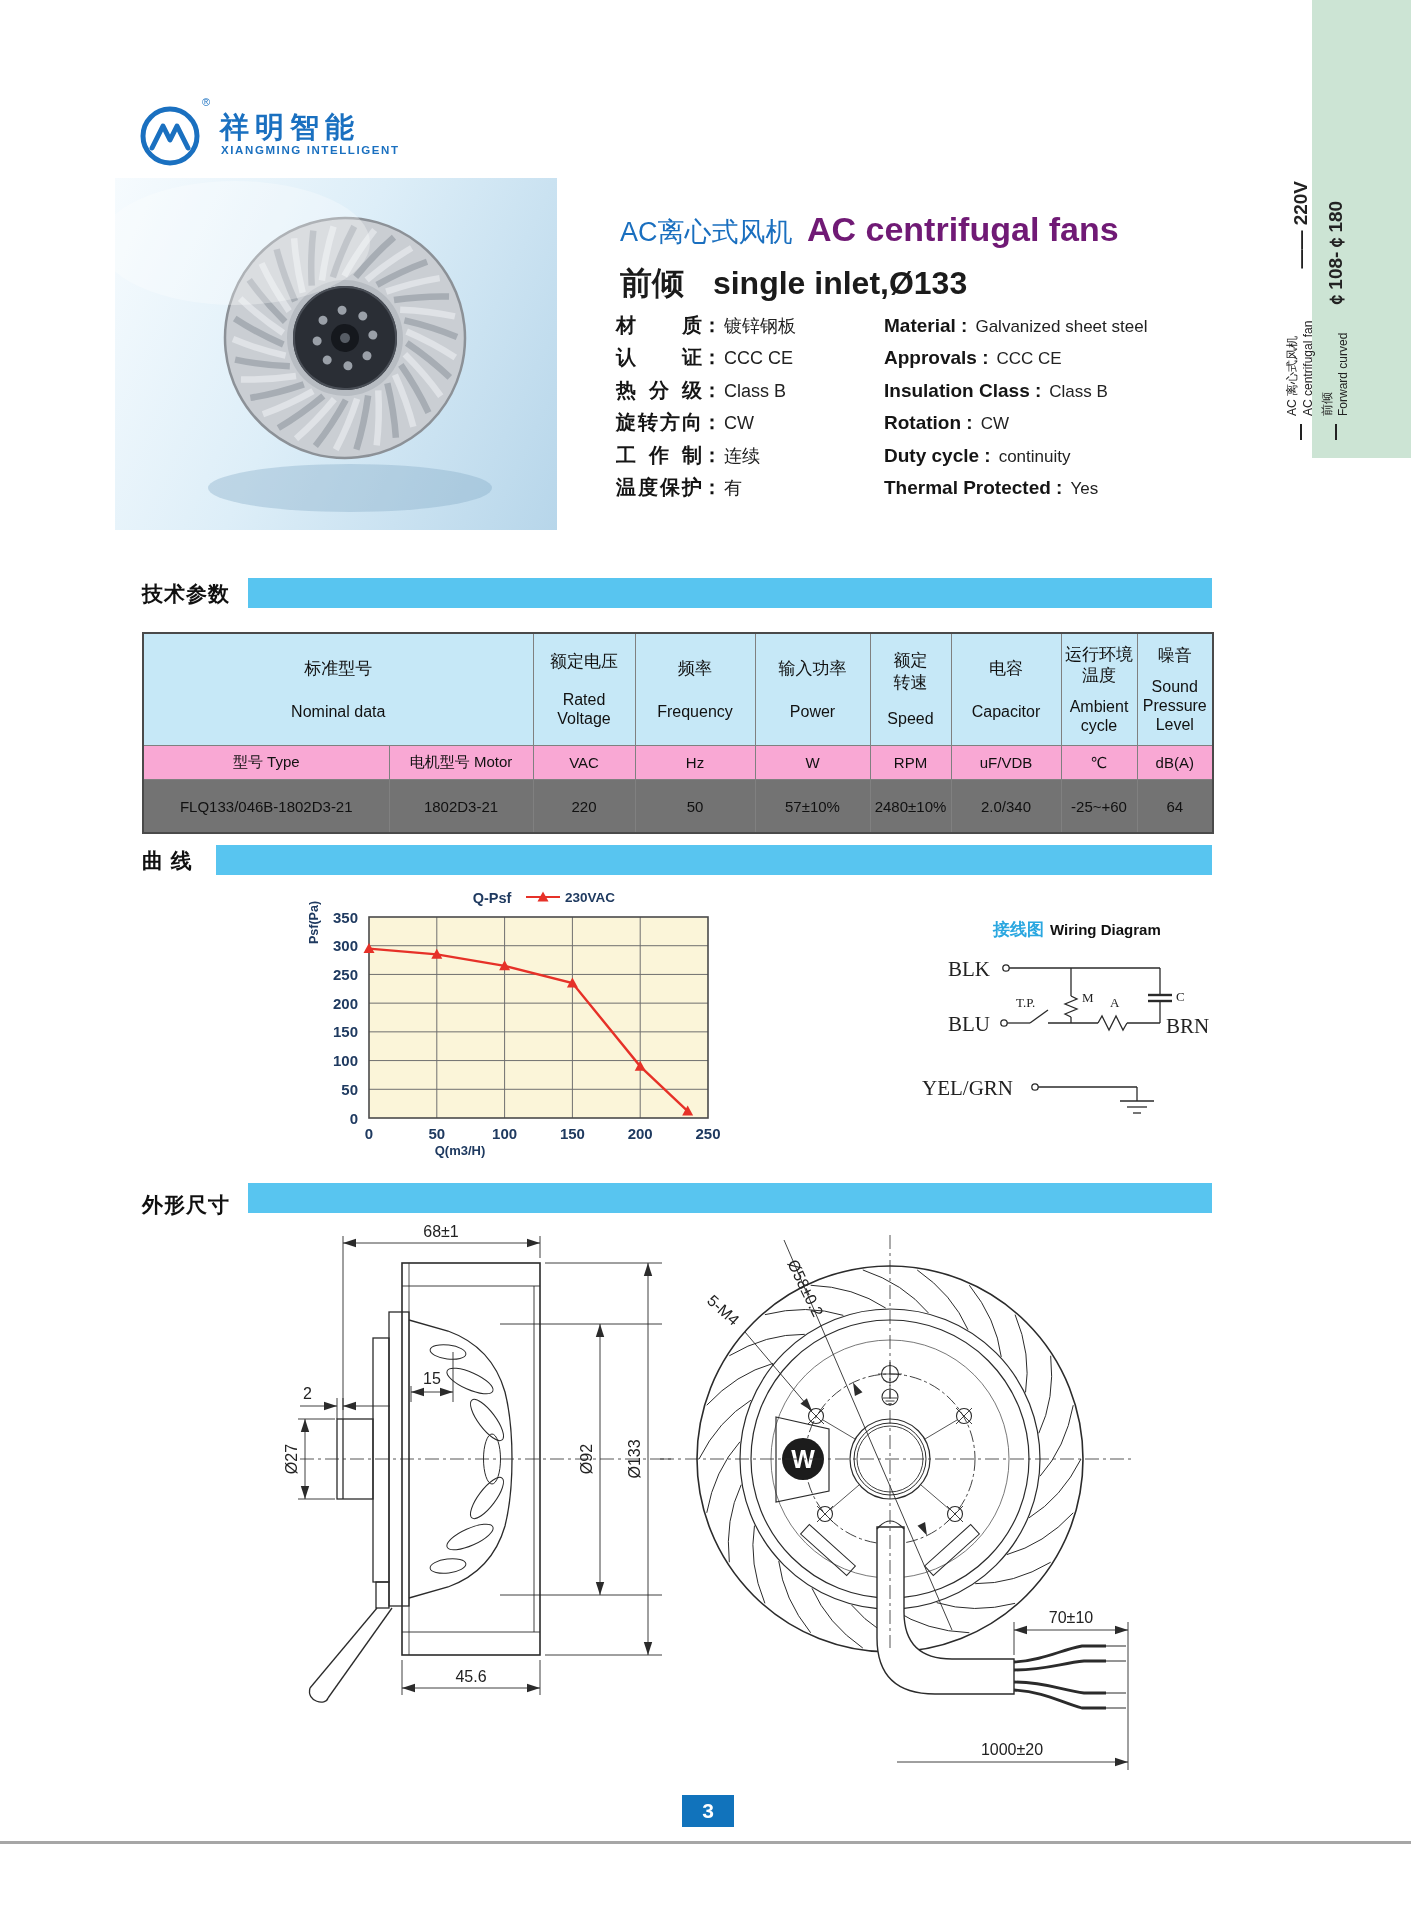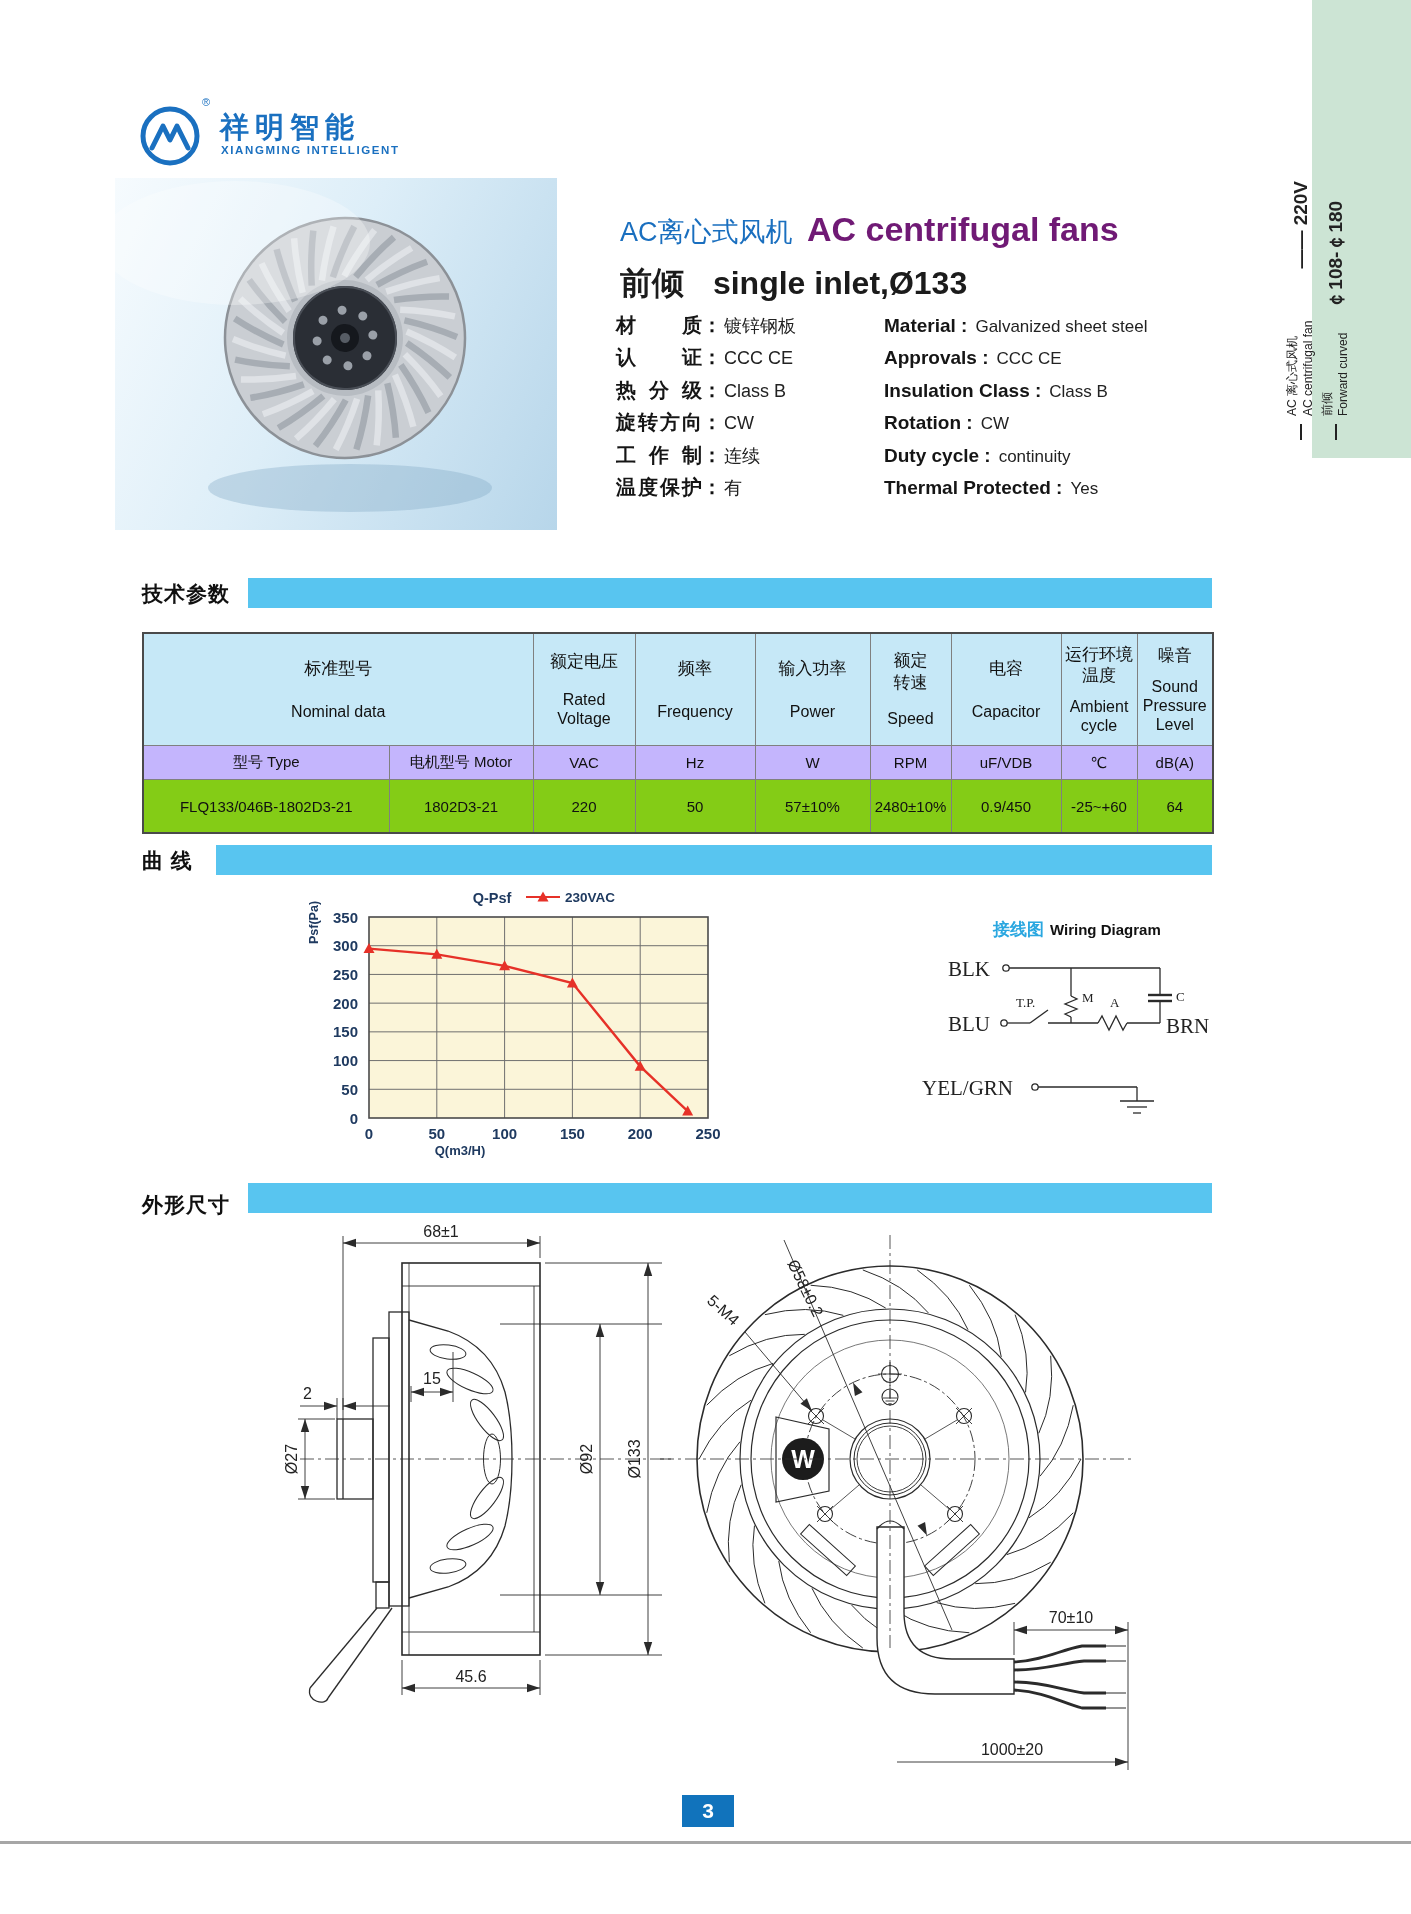--- a/index.html
+++ b/index.html
@@ -39,22 +39,22 @@
   .en-label{font-weight:bold;font-size:19px;color:#151515;}
   .en-value{font-size:17px;color:#222;margin-left:8px;}
   
   .section-label{position:absolute;font-size:21px;font-weight:bold;color:#101010;white-space:nowrap;letter-spacing:1px;}
   .section-bar{position:absolute;height:30px;background:#58c5f0;}
   
   #tech-table{left:142px;top:632px;}
   table.params{border-collapse:collapse;table-layout:fixed;width:1070px;border:2.5px solid #4a4a4a;}
   table.params td{border:1px solid #808080;text-align:center;vertical-align:middle;padding:0;}
   tr.hrow td{background:#c6e8f7;height:111px;}
-  tr.srow td{background:#c4b5fd;height:33px;font-size:15px;}
-  tr.drow td{background:#84cc16;height:52px;font-size:15px;}
+  tr.srow td{background:#f9a8d4;height:33px;font-size:15px;}
+  tr.drow td{background:#737373;height:52px;font-size:15px;}
   .hcell{display:flex;flex-direction:column;justify-content:space-evenly;height:111px;align-items:center;}
   .th-cn{font-size:17px;white-space:pre-line;line-height:1.25;}
   .th-en{font-size:16px;white-space:pre-line;line-height:1.2;}
   td.rpm-cell{font-size:13.5px;}
   
   #wiring-title{left:993px;top:918px;white-space:nowrap;}
   #wiring-title .w-cn{font-size:17px;font-weight:bold;color:#2aa7e0;}
   #wiring-title .w-en{font-size:15px;font-weight:600;color:#111;margin-left:6px;}
   
   svg{position:absolute;overflow:visible;}
@@ -281,21 +281,21 @@
         <td>℃</td>
         <td>dB(A)</td>
       </tr>
       <tr class="drow">
         <td>FLQ133/046B-1802D3-21</td>
         <td>1802D3-21</td>
         <td>220</td>
         <td>50</td>
         <td>57±10%</td>
         <td class="rpm-cell">2480±10%</td>
-        <td>0.9/450</td>
+        <td>2.0/340</td>
         <td>-25~+60</td>
         <td>64</td>
       </tr>
     </tbody>
       </table>
   </div>
 
   <span class="section-label" style="left:142px;top:847px;">曲  线</span>
   <div class="section-bar" style="left:216px;top:845px;width:996px;"></div>
 

